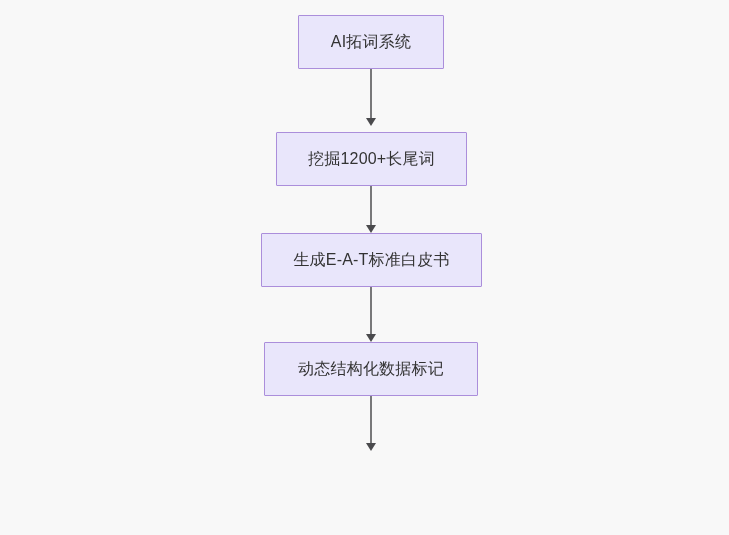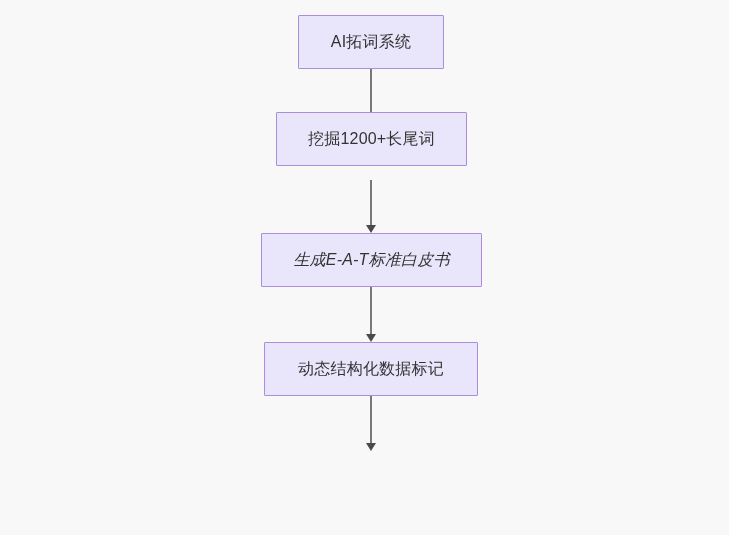--- a/index.html
+++ b/index.html
@@ -75,25 +75,25 @@
   </div>
   <div class="edge" style="left:370px; top:396px; height:55px;">
     <div class="edge-line" style="height:47px;"></div>
     <div class="edge-head" style="top:47px;"></div>
   </div>
 
   <div class="node" style="left:298px; top:15px; width:146px; height:54px;">
     <span class="node-label">AI拓词系统</span>
   </div>
 
-  <div class="node" style="left:276px; top:112px; width:191px; height:54px;">
+  <div class="node" style="left:276px; top:132px; width:191px; height:54px;">
     <span class="node-label">挖掘1200+长尾词</span>
   </div>
 
-  <div class="node" style="left:261px; top:233px; width:221px; height:54px;font-style:italic;">
+  <div class="node" style="left:261px; top:233px; width:221px; height:54px;">
     <span class="node-label">生成E-A-T标准白皮书</span>
   </div>
 
   <div class="node" style="left:264px; top:342px; width:214px; height:54px;">
     <span class="node-label">动态结构化数据标记</span>
   </div>
 
 
 </div>
 

